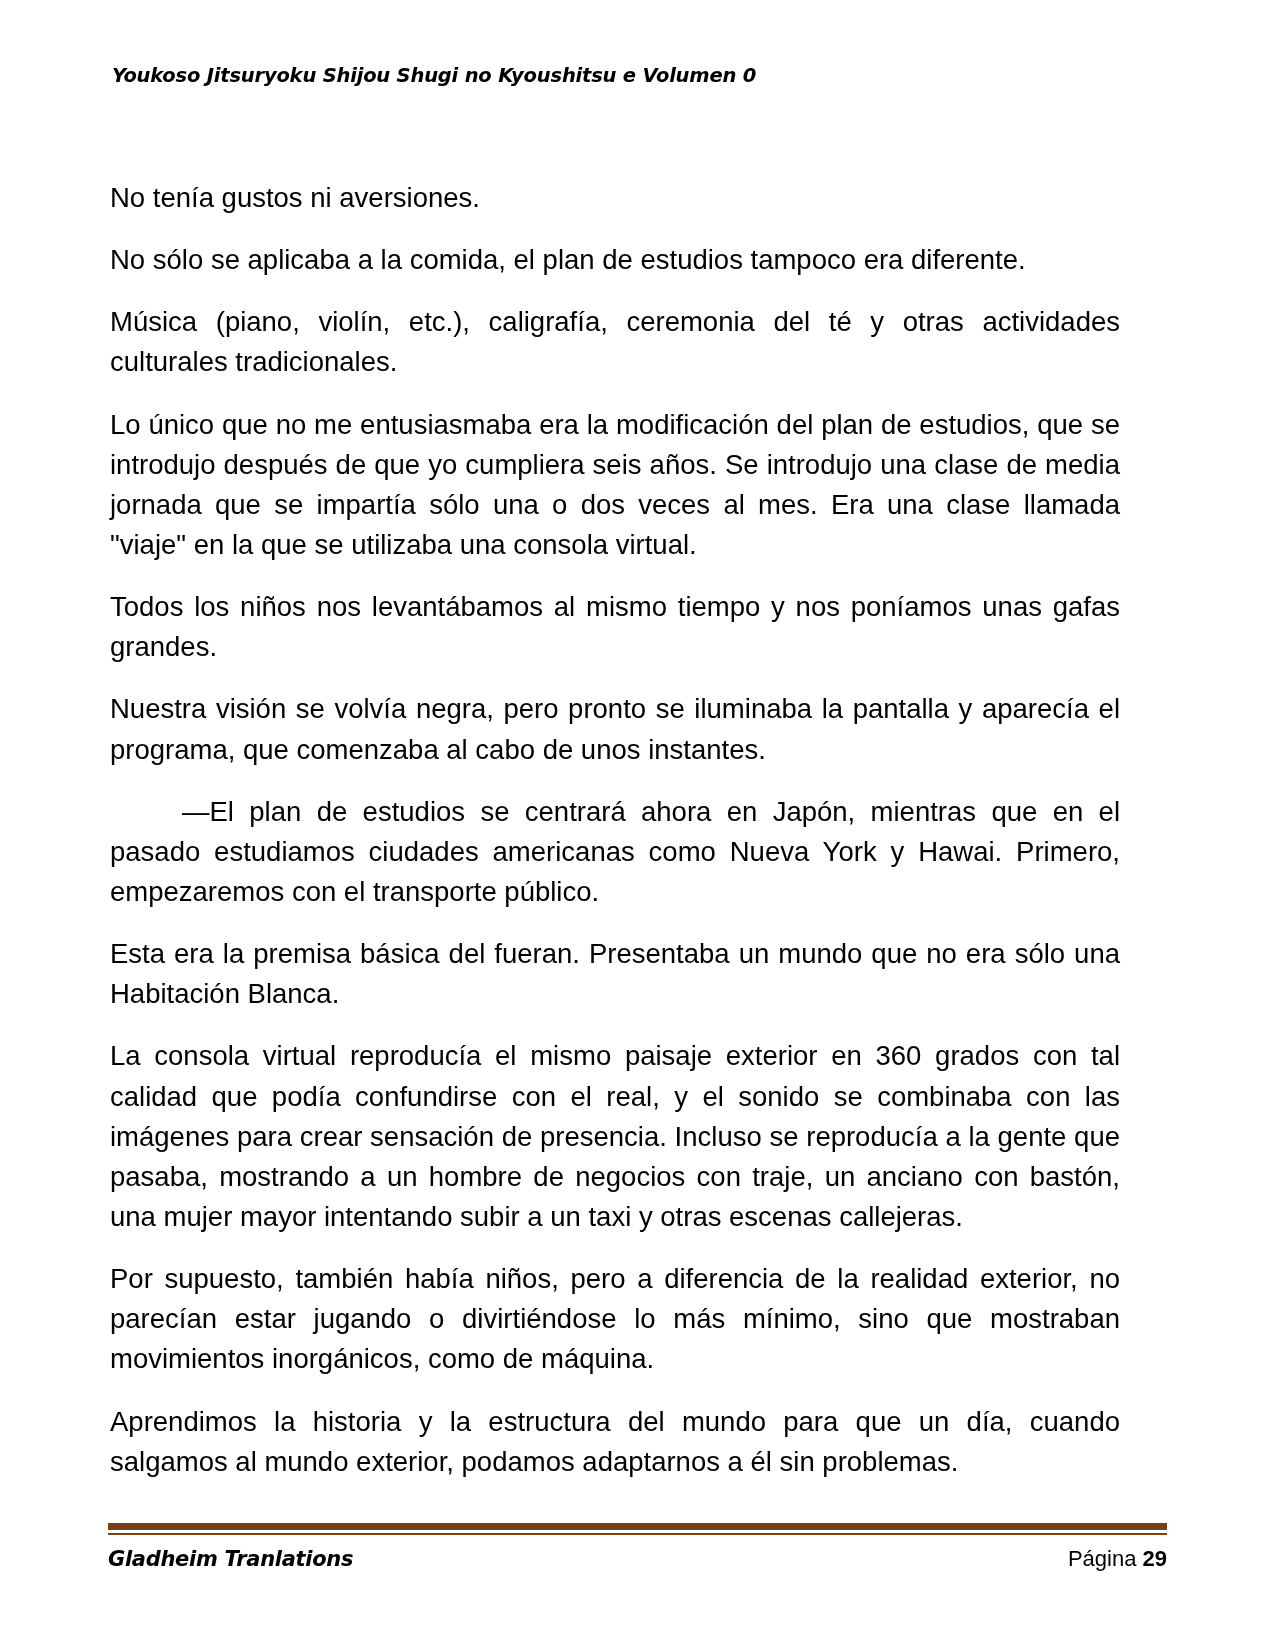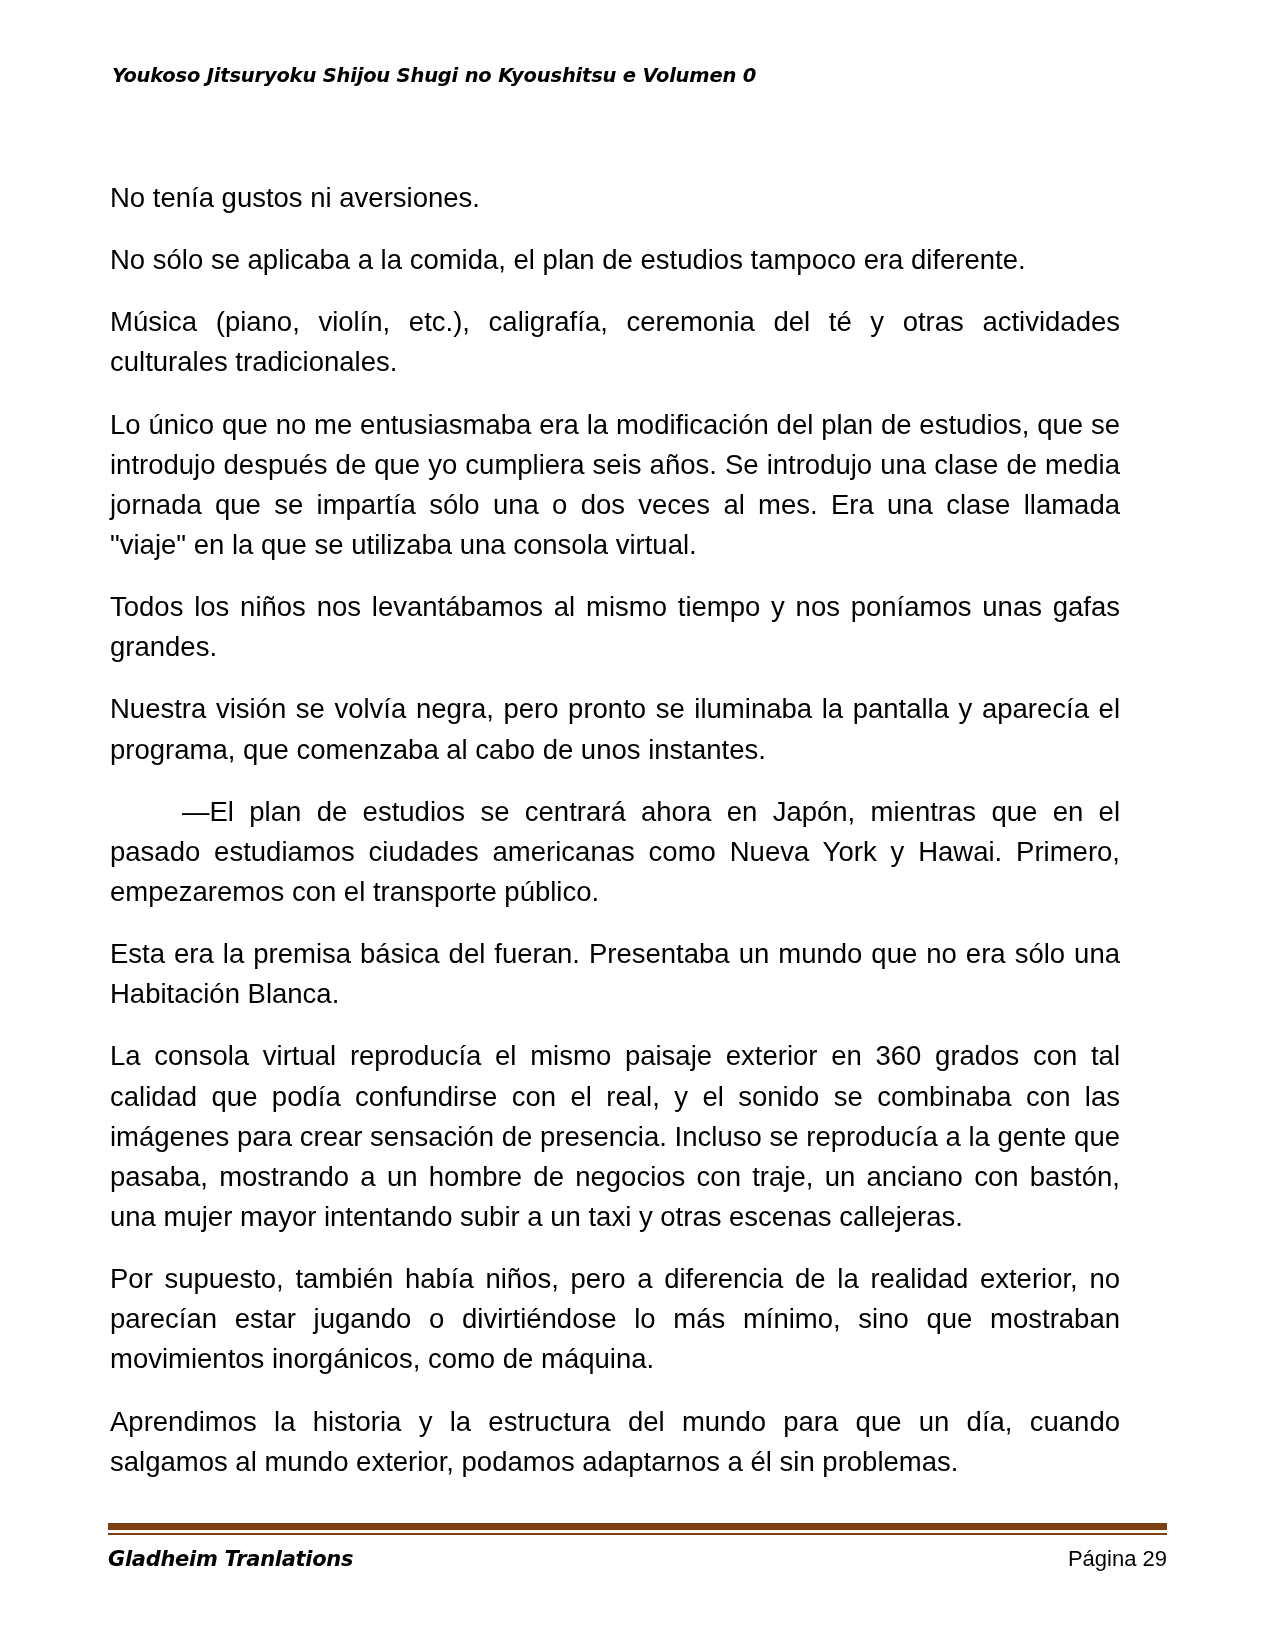--- a/index.html
+++ b/index.html
@@ -108,21 +108,21 @@
     font-weight: bold;
     font-style: italic;
     font-size: 21px;
     letter-spacing: -0.3px;
   }
   .footer-page {
     font-family: "Liberation Sans", sans-serif;
     font-size: 22px;
   }
   .footer-page .pagenum {
-    font-weight: normal;
+    font-weight: bold;
     margin-top: 28px;
   }
 </style>
 </head>
 <body>
 
 <div class="page">
 
   <div class="doc-header">
     <div class="header-title">Youkoso Jitsuryoku Shijou Shugi no Kyoushitsu e  Volumen 0</div>

